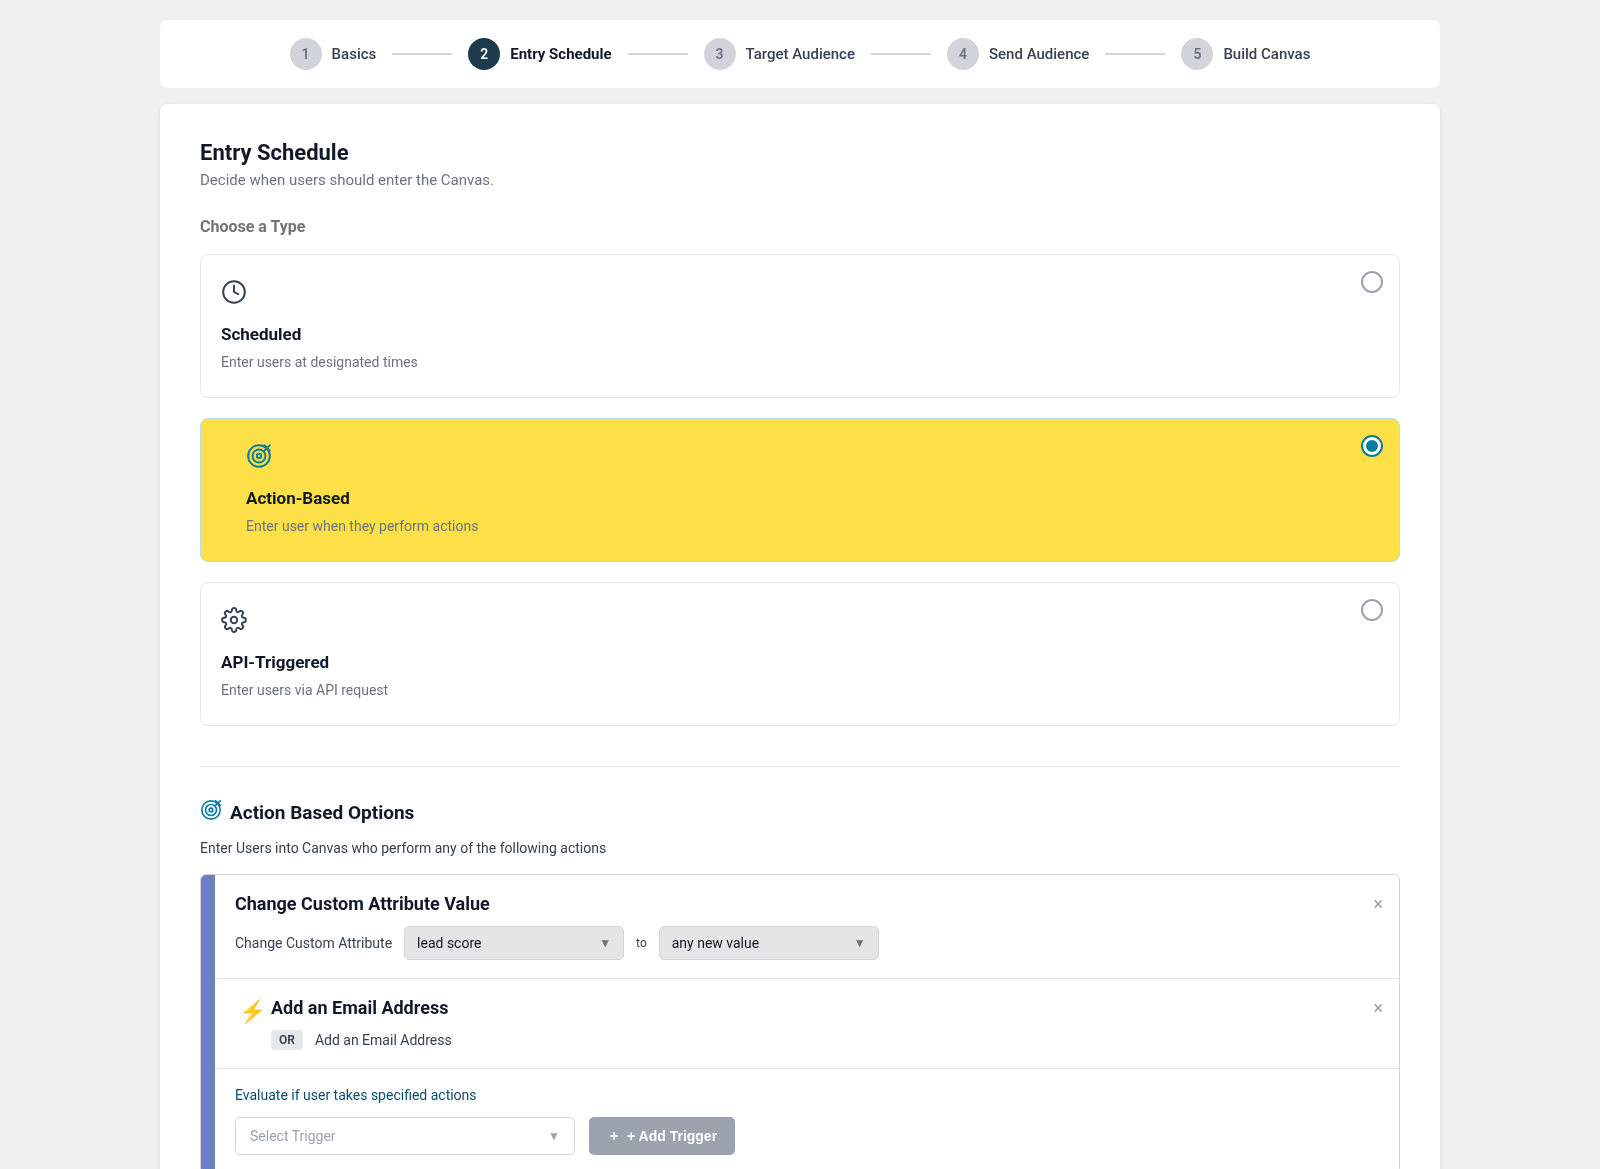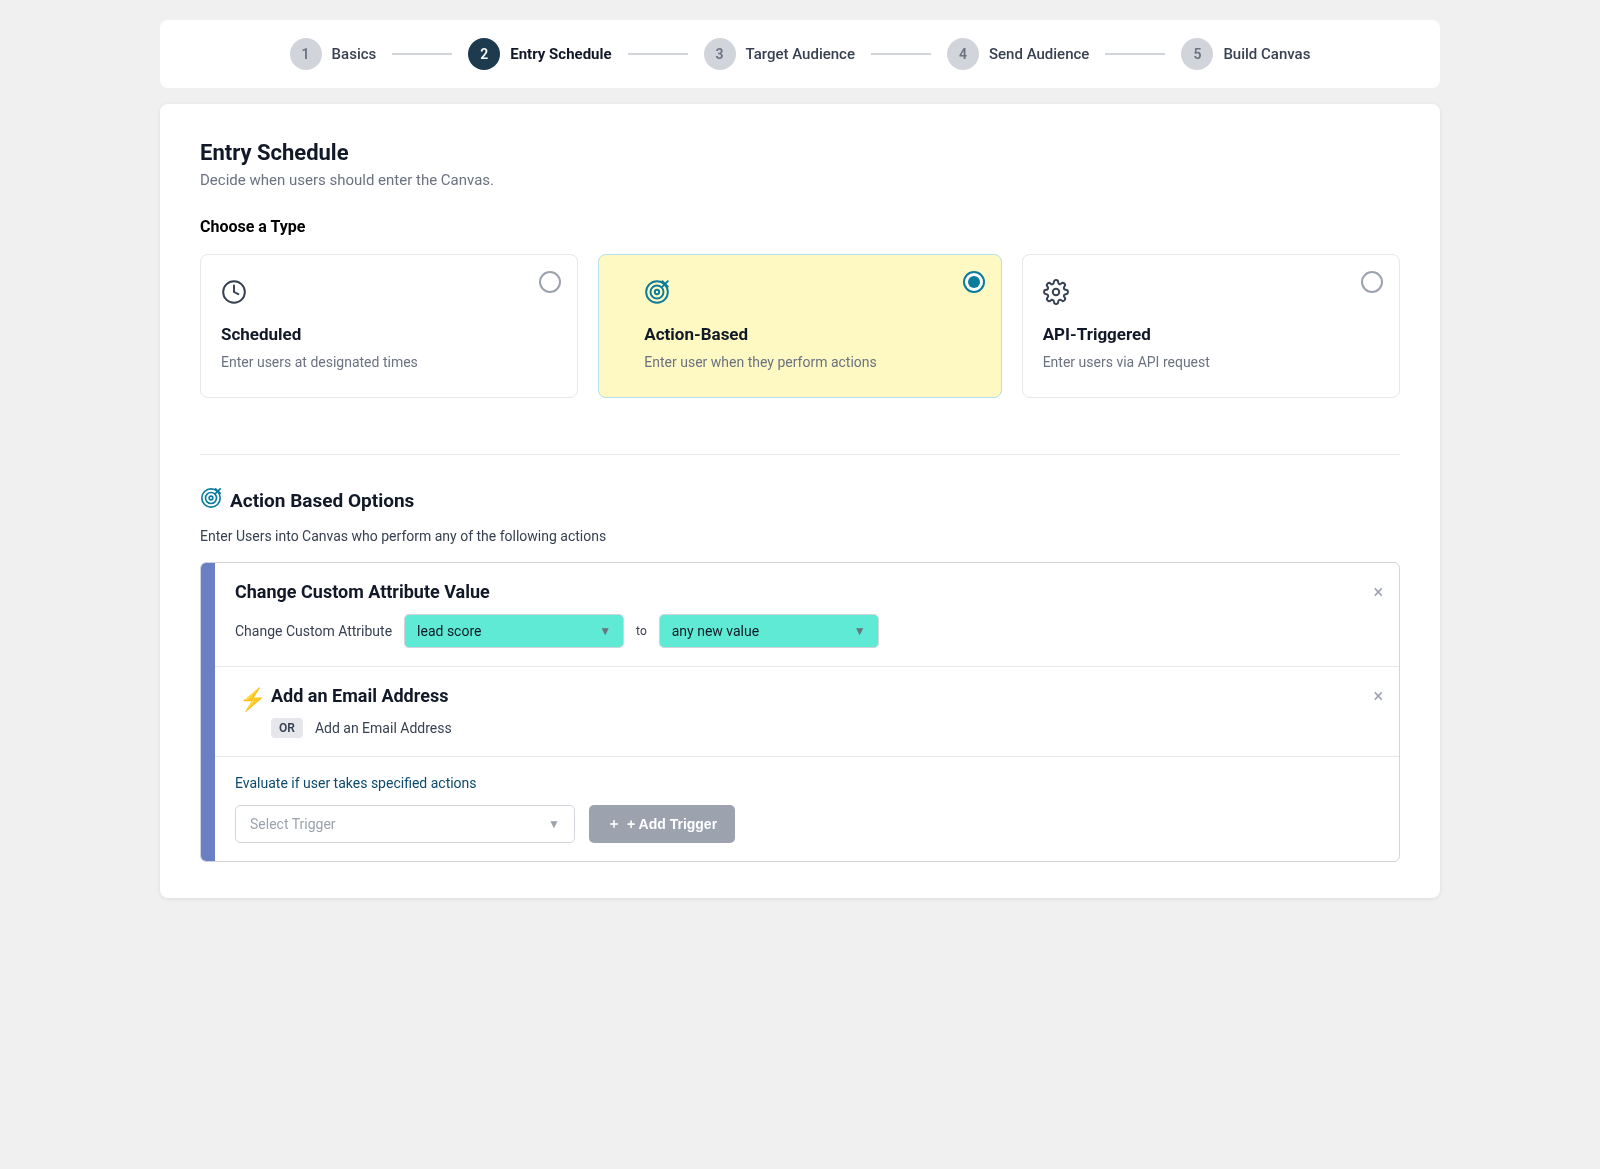--- a/index.html
+++ b/index.html
@@ -82,41 +82,42 @@
     }
     .section-subtitle {
       font-size: 15px;
       color: #6b7280;
       margin-bottom: 28px;
     }
 
     .choose-type-label {
       font-size: 16px;
       font-weight: 700;
-      color: #000000;
+      color: #737373;
       margin-bottom: 18px;
     }
 
     
     .type-cards {
       display: flex;
       gap: 20px;
-      margin-bottom: 56px;
+      margin-bottom: 40px;
+      flex-direction: column;
     }
     .type-card {
       flex: 1;
       border: 1.5px solid #e5e7eb;
       border-radius: 8px;
       padding: 24px 20px;
       cursor: pointer;
       position: relative;
       background: #fff;
     }
     .type-card.selected {
-      background: #fef9c3;
+      background: #fde047;
       border-color: #b2dfe8;
       padding-left: 45px;
     }
     .type-card-radio {
       position: absolute;
       top: 16px;
       right: 16px;
       width: 22px;
       height: 22px;
       border-radius: 50%;
@@ -229,21 +230,21 @@
       font-size: 18px;
     }
 
     
     .dropdown {
       border: 1.5px solid #d1d5db;
       border-radius: 5px;
       padding: 8px 12px;
       font-size: 14px;
       color: #111827;
-      background: #5eead4;
+      background: #e5e5e5;
       display: flex;
       align-items: center;
       gap: 8px;
       cursor: pointer;
       min-width: 160px;
     }
     .dropdown-arrow {
       margin-left: auto;
       color: #6b7280;
       font-size: 12px;

